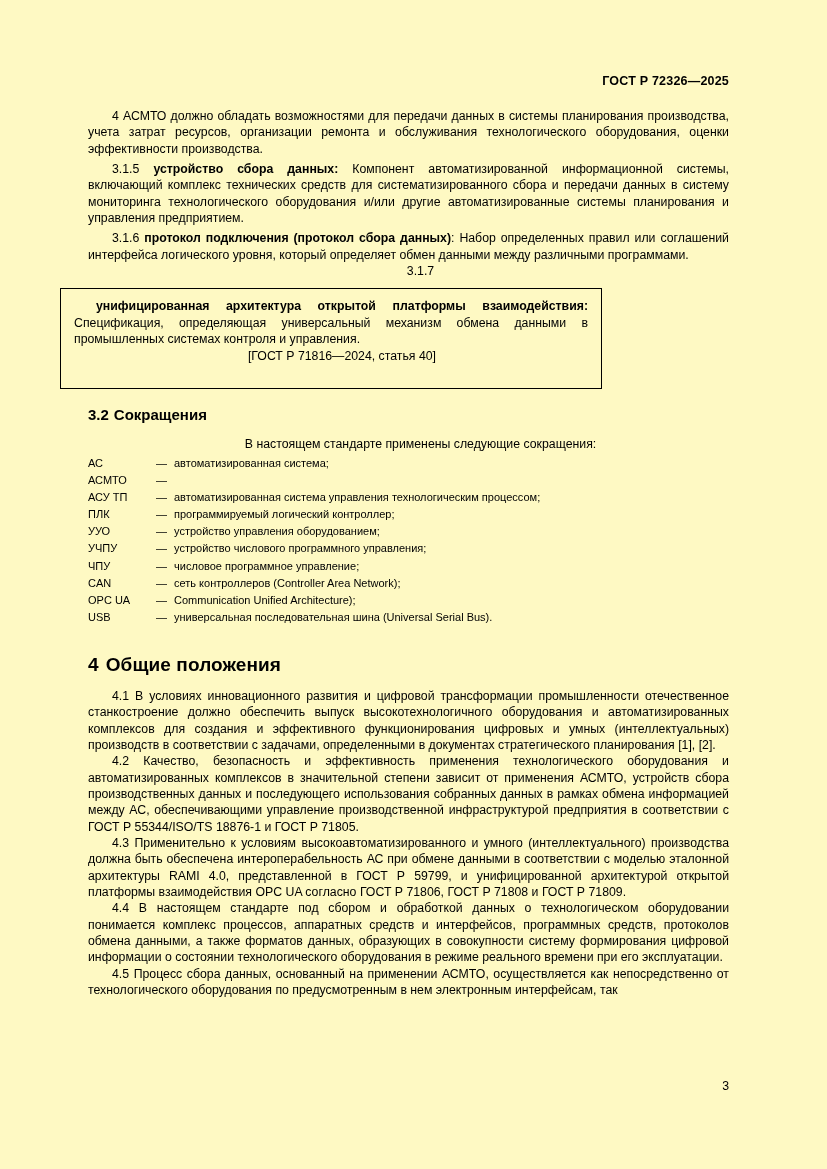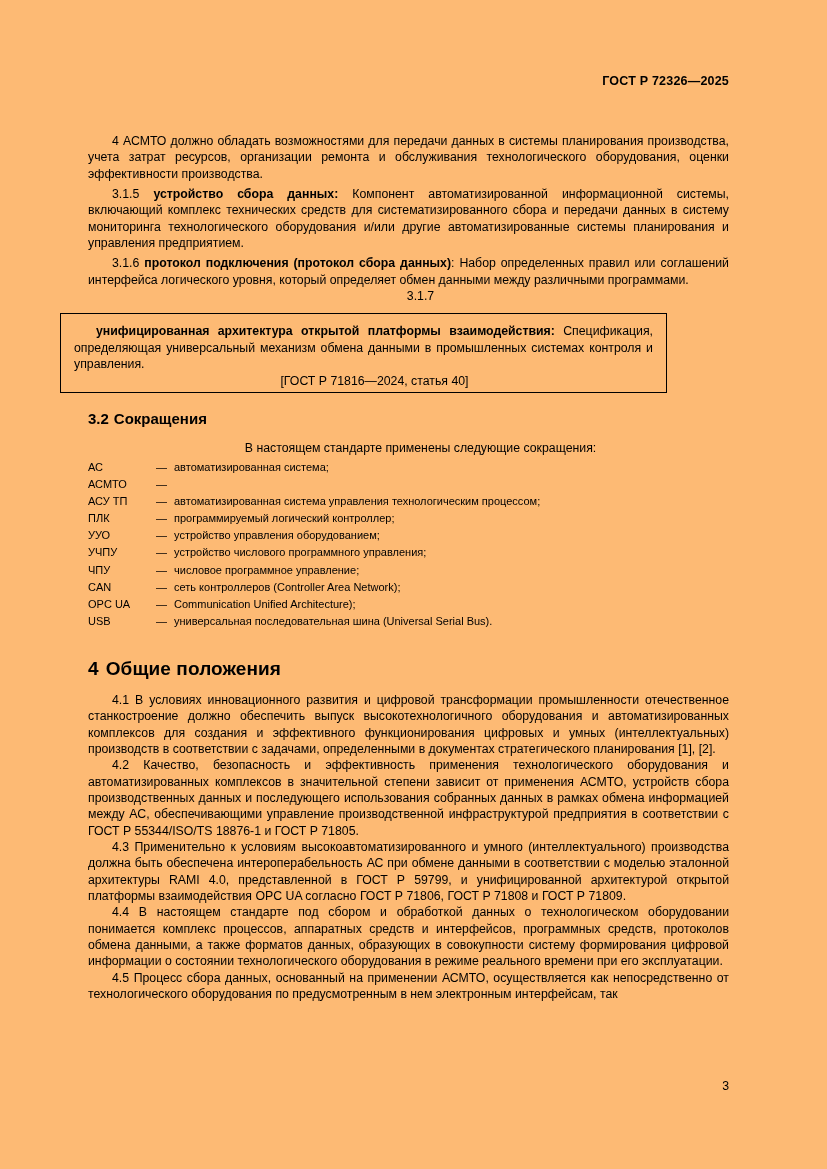--- a/index.html
+++ b/index.html
@@ -9,21 +9,21 @@
     background: #ffffff;
   }
   body {
     font-family: "Liberation Sans", sans-serif;
     color: #000000;
   }
   .page {
     position: relative;
     width: 827px;
     height: 1169px;
-    background: #fdba74;
+    background: #fef9c3;
     box-sizing: border-box;
     overflow: hidden;
   }
 
   
   .doc-header {
     position: absolute;
     top: 74px;
     right: 98px;
     font-size: 12.5px;
@@ -31,21 +31,20 @@
     letter-spacing: 0.2px;
     white-space: nowrap;
   }
 
   
   .content {
     position: absolute;
     left: 88px;
     top: 108px;
     width: 641px;
-    margin-top: 25px;
   }
 
   p.body {
     margin: 0 0 0 0;
     font-size: 12.3px;
     line-height: 16.35px;
     text-align: justify;
     text-justify: inter-word;
     hyphens: manual;
   }
@@ -54,23 +53,23 @@
   }
   .gap-sm { height: 4px; }
   .gap-md { height: 9px; }
 
   b, .bold { font-weight: bold; }
 
   
   .def-box {
     border: 1.3px solid #000;
     box-sizing: border-box;
-    width: 607px;
+    width: 542px;
     margin-left: -28px;
-    padding: 9px 13px 2px 13px;
+    padding: 9px 13px 23px 13px;
   }
   .def-box p {
     margin: 0;
     font-size: 12.3px;
     line-height: 16.3px;
     text-align: justify;
   }
   .def-box p.first { text-indent: 22px; }
   .def-box p.source { text-indent: 22px; margin-top: 1px; text-align: center; }
 

